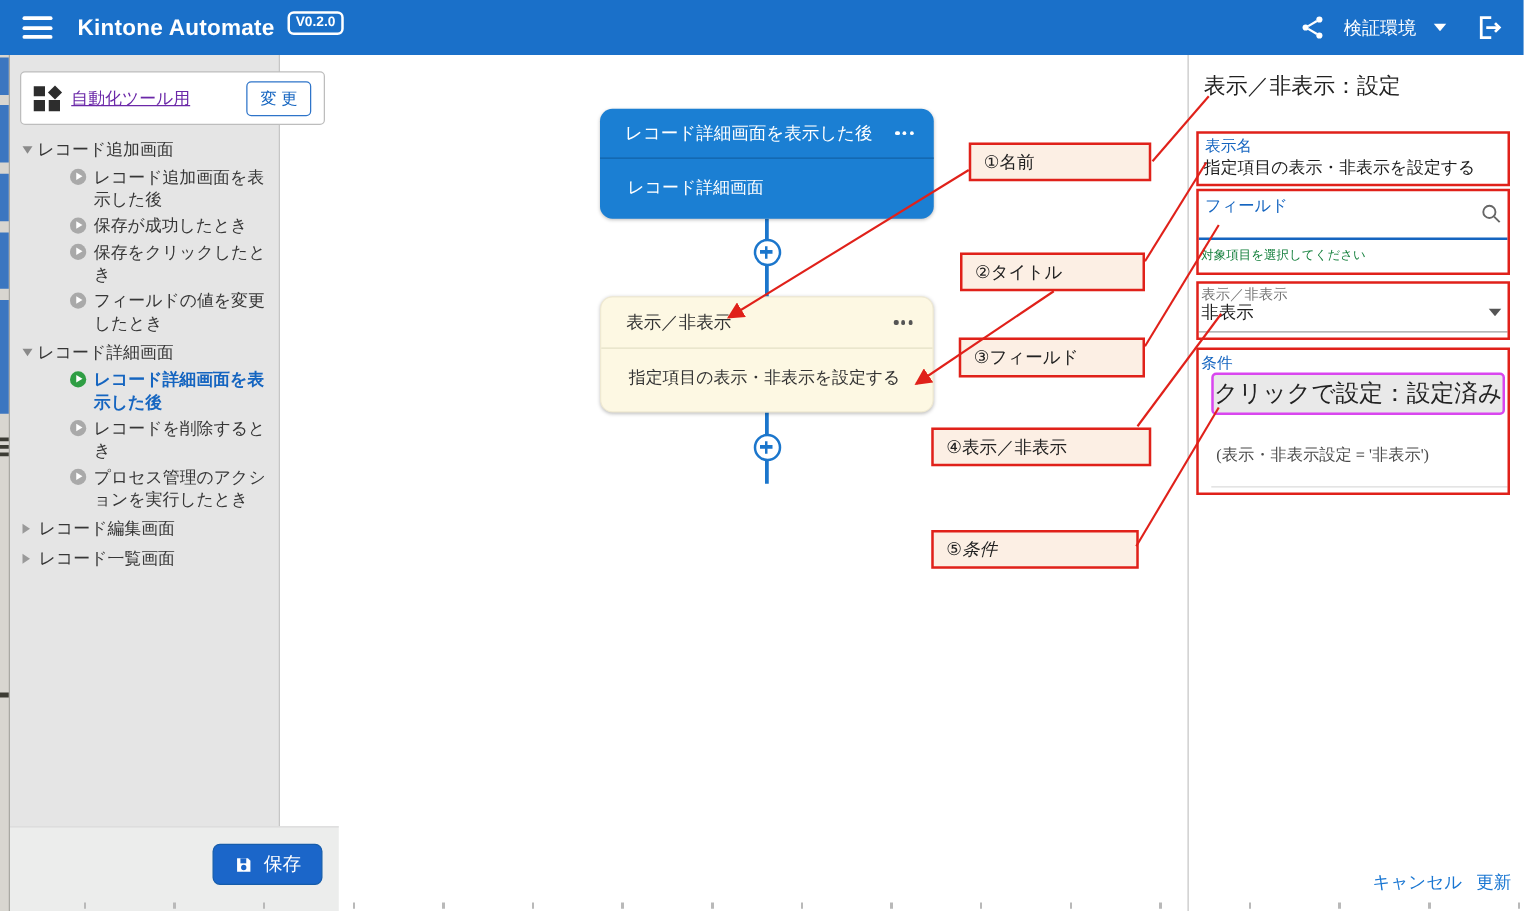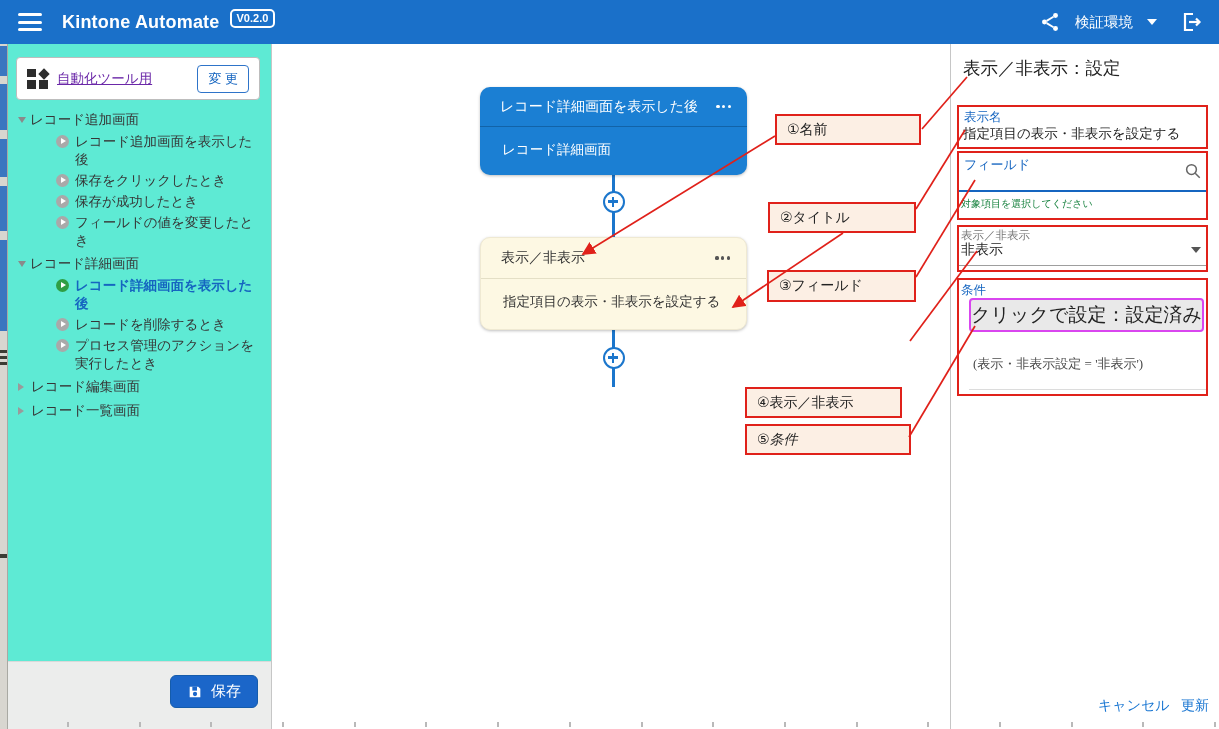--- a/index.html
+++ b/index.html
@@ -15,21 +15,21 @@
   .header-right { margin-left:auto; display:flex; align-items:center; gap:14px; padding-right:16px; }
   .env-label { font-size:14.5px; }
   .caret-down-w { width:0; height:0; border-left:5px solid transparent; border-right:5px solid transparent; border-top:6px solid #fff; }
 
   
   .edge-strip { position:absolute; left:0; top:44px; width:8px; height:685px; background:#d8d6d0; border-right:1px solid #a9a9a3; z-index:15; }
   .edge-strip .seg { position:absolute; left:0; width:7px; background:#3b76c0; }
   .edge-strip .mark { position:absolute; left:0; width:7px; background:#3c3c34; }
 
   
-  .sidebar { position:absolute; left:8px; top:44px; width:264px; height:685px; background:#5eead4; border-right:1px solid #c6c6c6; z-index:10; }
+  .sidebar { position:absolute; left:8px; top:44px; width:216px; height:685px; background:#e5e5e5; border-right:1px solid #c6c6c6; z-index:10; }
   .app-box { position:absolute; left:8px; top:13px; width:244px; height:43px; border:1px solid #bdbdbd; border-radius:4px; display:flex; align-items:center; padding:0 10px; background:#fff; }
   .app-glyph { width:21px; height:21px; position:relative; flex:0 0 21px; }
   .app-glyph i { position:absolute; background:#2d2d2d; }
   .app-glyph .g1 { left:0; top:1px;  width:9px; height:8px; }
   .app-glyph .g2 { left:0; top:12px; width:9px; height:9px; }
   .app-glyph .g3 { left:12px; top:12px; width:9px; height:9px; }
   .app-glyph .g4 { left:13px; top:2px; width:8px; height:8px; transform:rotate(45deg); }
   .app-link { margin-left:9px; font-size:13.5px; color:#6b28a8; text-decoration:underline; cursor:pointer; white-space:nowrap; }
   .change-btn { margin-left:auto; font-size:13px; color:#1565c0; border:1px solid #2e74c9; border-radius:4px; background:#fff; padding:4px 10px; cursor:pointer; white-space:nowrap; }
 
@@ -150,25 +150,25 @@
     <div class="t-section">
       <span class="caret down"></span>
       <span class="lbl">レコード追加画面</span>
     </div>
     <div class="t-item">
       <span class="play"></span>
       <span class="lbl">レコード追加画面を表示した後</span>
     </div>
     <div class="t-item">
       <span class="play"></span>
+      <span class="lbl">保存が成功したとき</span>
+    </div>
+    <div class="t-item">
+      <span class="play"></span>
       <span class="lbl">保存をクリックしたとき</span>
-    </div>
-    <div class="t-item">
-      <span class="play"></span>
-      <span class="lbl">保存が成功したとき</span>
     </div>
     <div class="t-item">
       <span class="play"></span>
       <span class="lbl">フィールドの値を変更したとき</span>
     </div>
 
     <div class="t-section">
       <span class="caret down"></span>
       <span class="lbl">レコード詳細画面</span>
     </div>
@@ -238,21 +238,21 @@
         </span>
     </div>
     <div class="n-body">
       <span>指定項目の表示・非表示を設定する</span>
     </div>
   </div>
 
   <div class="ann-box" style="left:775px; top:114px; width:146px; height:31px;">①名前</div>
   <div class="ann-box" style="left:768px; top:202px; width:148px; height:31px;">②タイトル</div>
   <div class="ann-box" style="left:767px; top:270px; width:149px; height:32px;">③フィールド</div>
-  <div class="ann-box" style="left:745px; top:342px; width:157px; height:31px;margin-top:45px;">④表示／非表示</div>
+  <div class="ann-box" style="left:745px; top:342px; width:176px; height:31px;">④表示／非表示</div>
   <div class="ann-box" style="left:745px; top:424px; width:166px; height:31px;font-style:italic;">⑤条件</div>
 </div>
 
 <div class="panel">
   <div class="panel-title">表示／非表示：設定</div>
 
   <div class="rbox" style="left:6px; top:61px; width:251px; height:44px;"></div>
   <div class="f-label-blue" style="left:13px; top:65px;">表示名</div>
   <div class="f-value" style="left:12px; top:81px;">指定項目の表示・非表示を設定する</div>
 

